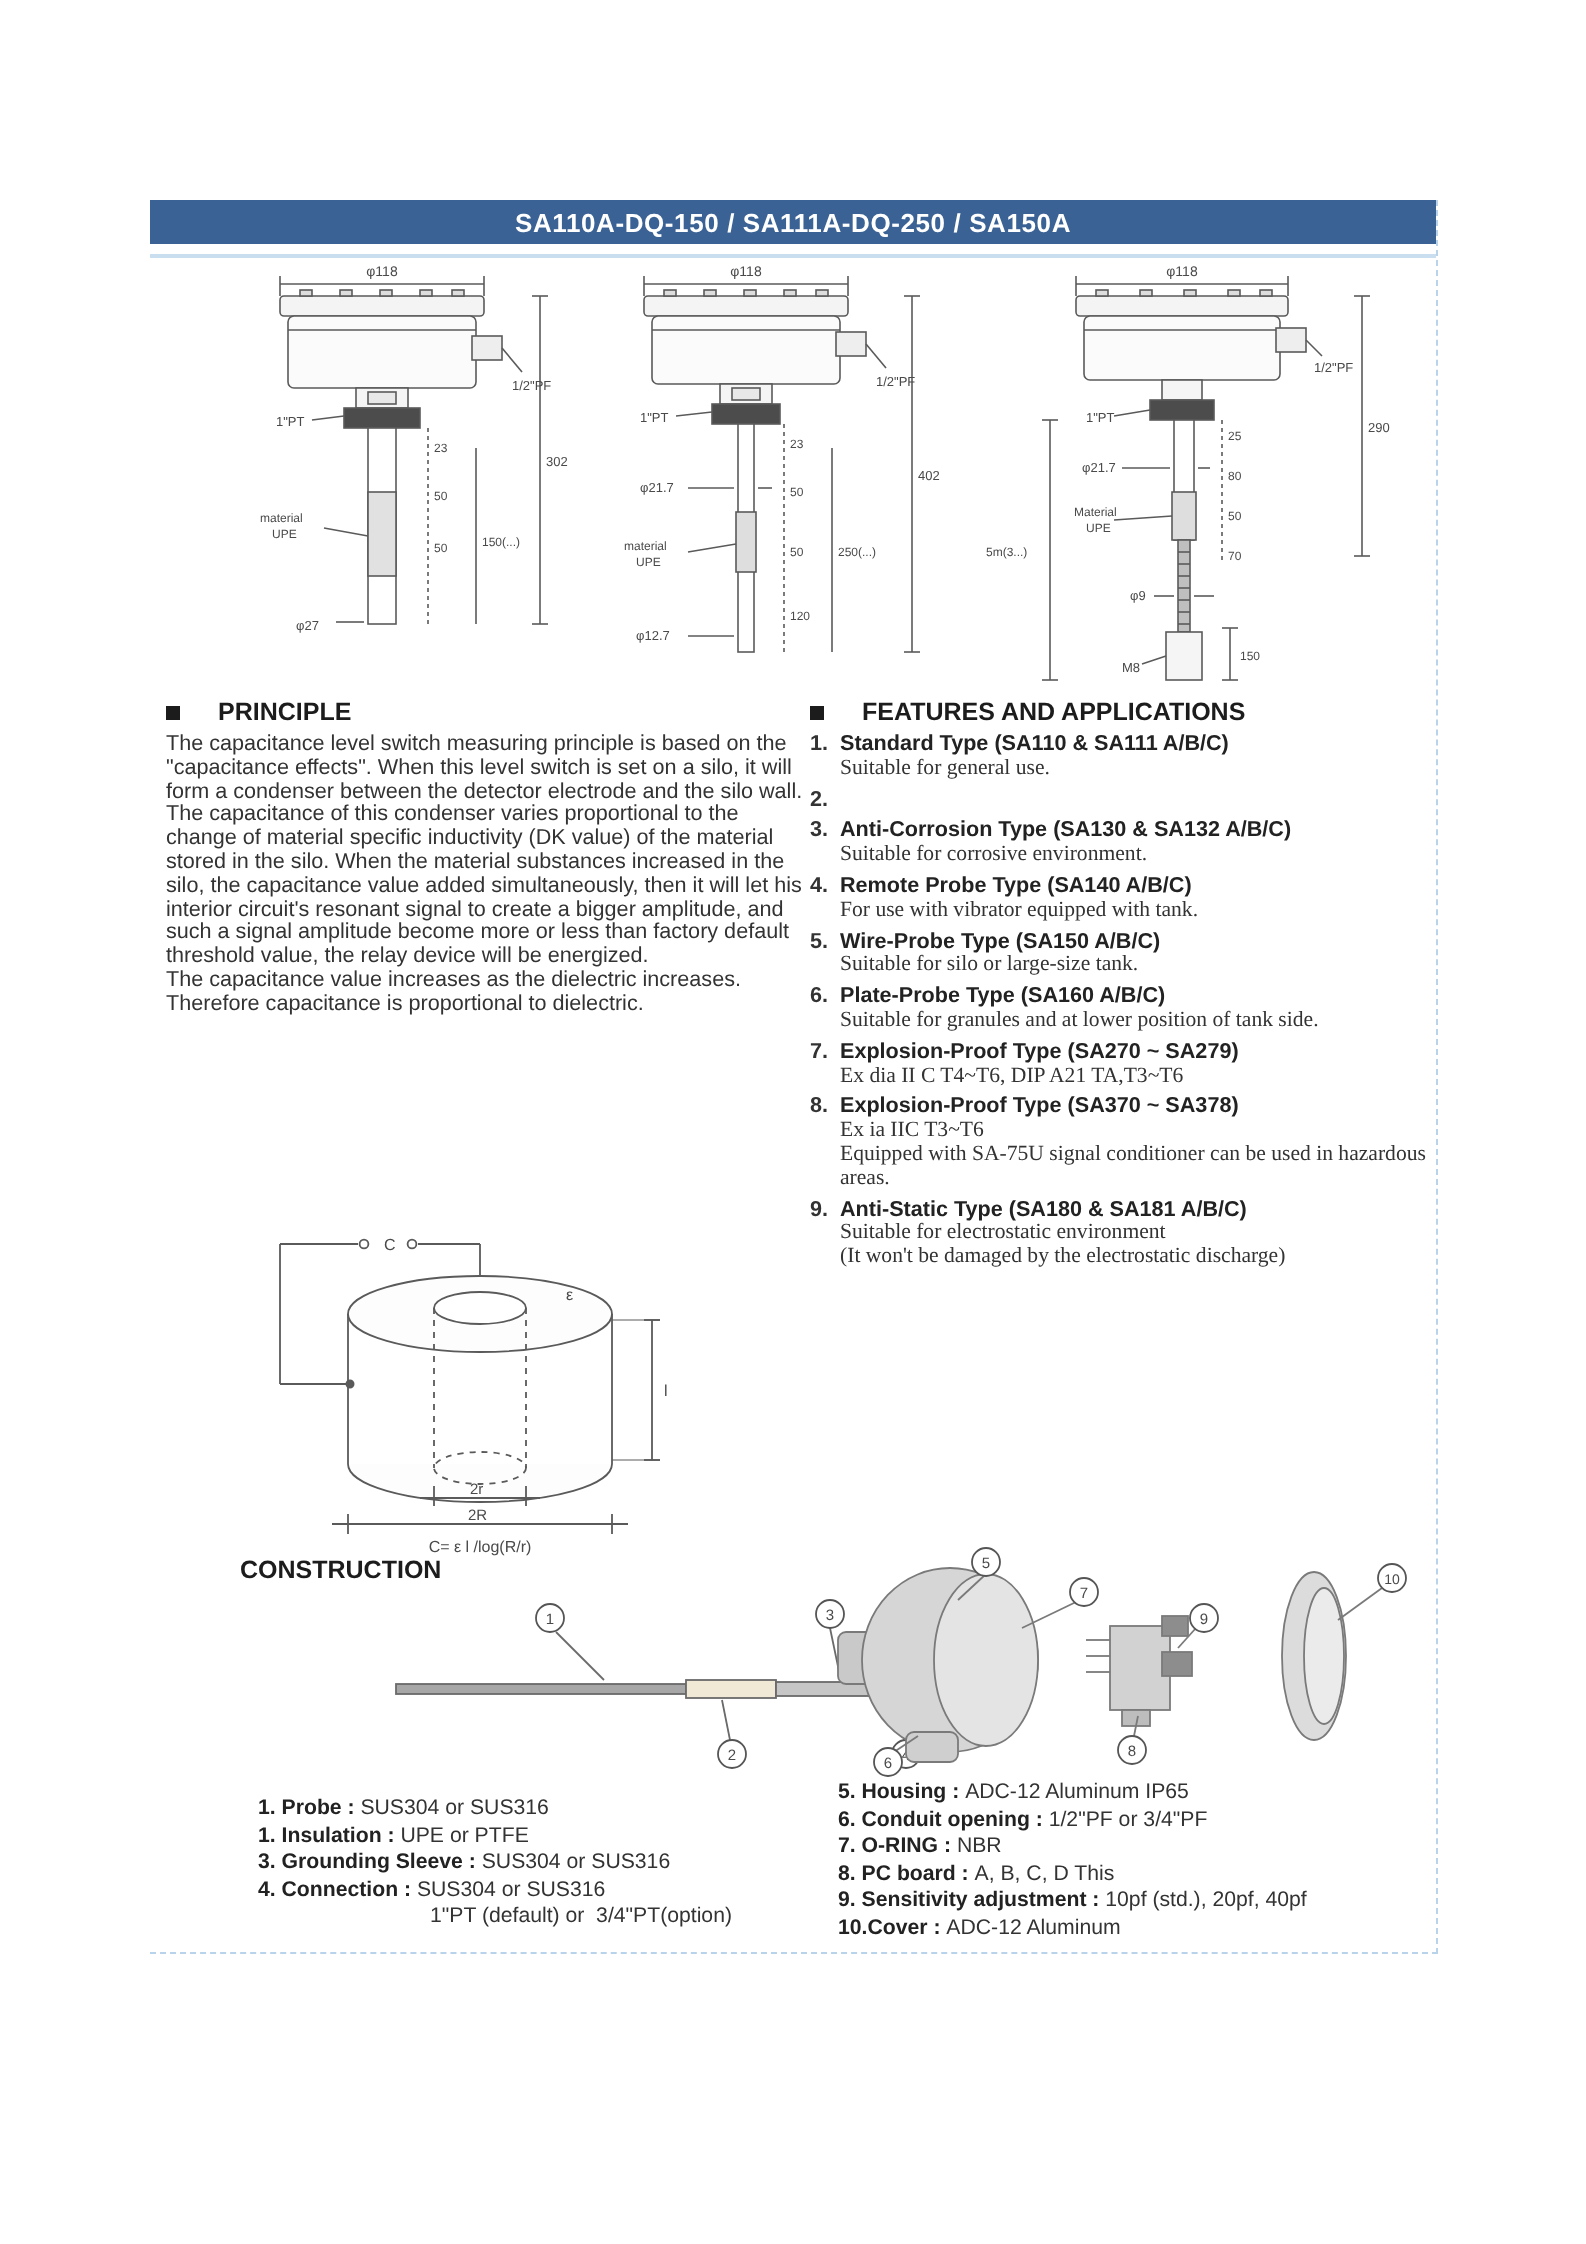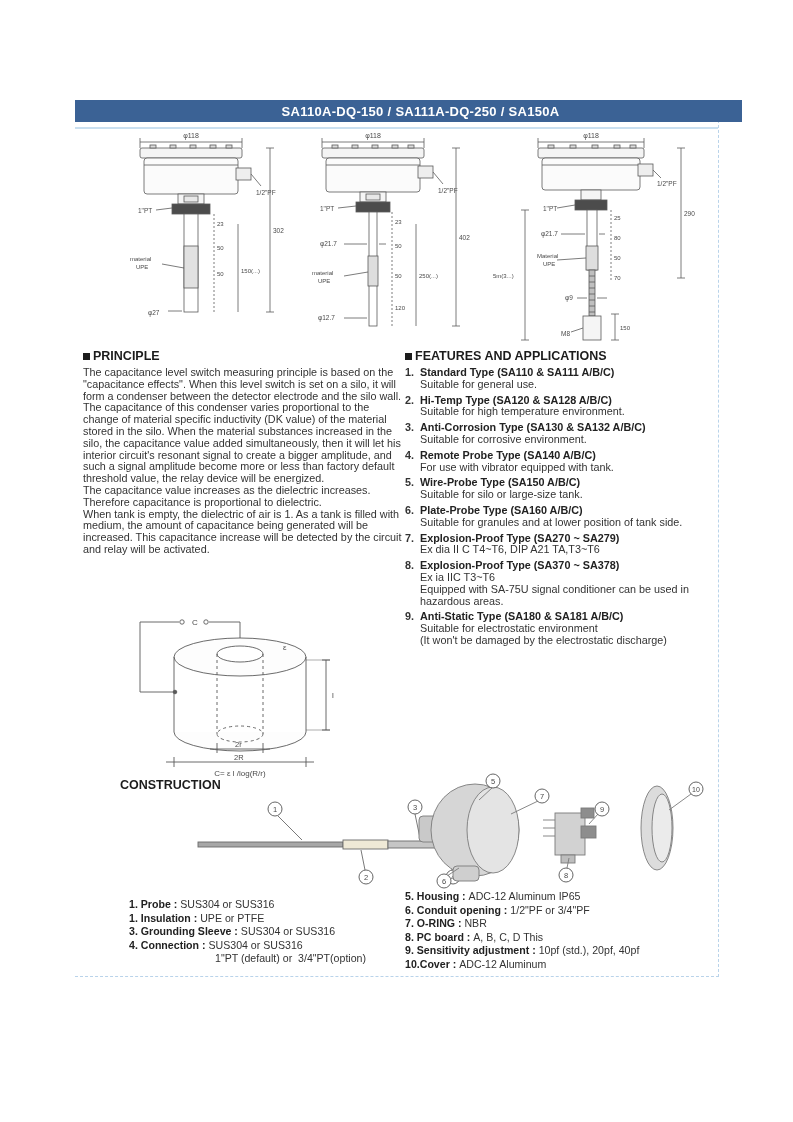--- a/index.html
+++ b/index.html
@@ -1,34 +1,34 @@
 <!DOCTYPE html>
 <html style="--headerbar: #3b6295; --frame: #b9d3ea;"><head>
 <meta charset="utf-8">
 <style>
   html,body{margin:0;padding:0;background:#ffffff;}
   body{width:793px;height:1122px;position:relative;font-family:"Liberation Sans",sans-serif;color:#3a3a3a;}
   .sheet{position:absolute;left:75px;top:100px;width:643px;height:876px;
          border-right:1px dashed var(--frame,#b9d3ea);border-bottom:1px dashed var(--frame,#b9d3ea);}
   .header-bar{position:absolute;left:0;top:0;width:100%;height:22px;background:var(--headerbar,#3b6295);
-              display:flex;align-items:center;justify-content:center;padding-left:24px;}
+              display:flex;align-items:center;justify-content:center;}
   .header-bar .title{color:#ffffff;font-weight:bold;font-size:13px;letter-spacing:.3px;}
   .header-underline{position:absolute;left:0;top:27px;width:100%;height:2px;background:#c9dff0;}
   .drawing{position:absolute;}
   svg text{font-family:"Liberation Sans",sans-serif;fill:#4a4a4a;}
-  .sec-head{position:absolute;display:flex;align-items:center;gap:3px;font-weight:bold;font-size:12.5px;color:#1c1c1c;}
+  .sec-head{position:absolute;display:flex;align-items:center;gap:19px;font-weight:bold;font-size:12.5px;color:#1c1c1c;}
   .sq{width:7px;height:7px;background:#1c1c1c;display:inline-block;}
   .body-text{position:absolute;font-size:10.8px;line-height:11.8px;color:#333;}
   .body-text p{margin:0;}
   .feat-list{position:absolute;font-size:10.8px;line-height:11.8px;color:#333;}
   .feat-intro{margin-bottom:10px;}
   .feat-item{display:flex;margin-bottom:4px;}
   .feat-num{font-weight:bold;width:15px;flex:none;}
   .feat-title{font-weight:bold;color:#222;}
-  .feat-desc{white-space:pre-line;}
+  .feat-desc{white-space:pre-line;font-family:Liberation Serif, serif;}
   .cons-head{position:absolute;font-weight:bold;font-size:12.5px;color:#1c1c1c;}
   .parts{position:absolute;font-size:10.6px;line-height:13.6px;color:#333;}
   .parts .row{white-space:pre;}
   .parts .lbl{font-weight:bold;color:#222;}
   .indent{padding-left:86px;}
 </style>
 </head>
 <body>
 
 <div class="sheet">
@@ -189,42 +189,37 @@
     <text x="199" y="88" font-size="6.5">290</text>
   </svg>
 
   <div class="sec-head" style="left:8px;top:249px;">
     <span class="sq"></span>
     <span>PRINCIPLE</span>
   </div>
   <div class="body-text" style="left:8px;top:267px;width:322px;">
     <p>The capacitance level switch measuring principle is based on the "capacitance effects".  When this level switch is set on a silo, it will form a condenser between the detector electrode and the silo wall. The capacitance of this condenser varies proportional to the change of material specific inductivity (DK value) of the material stored in the silo. When the material substances increased in the silo, the capacitance value added simultaneously, then it will let his interior circuit's resonant signal to create a bigger amplitude, and such a signal amplitude become more or less than factory default threshold value, the relay device will be energized.</p>
     <p>The capacitance value increases as the dielectric increases. Therefore capacitance is proportional to dielectric.</p>
-    <p>When tank is empty, the dielectric of air is 1. As a tank is filled with medium, the amount of capacitance being generated will be increased. This capacitance increase will be detected by the circuit and relay will be activated.</p>
   </div>
 
   <div class="sec-head" style="left:330px;top:249px;">
     <span class="sq"></span>
     <span>FEATURES AND APPLICATIONS</span>
   </div>
   <div class="feat-list" style="left:330px;top:267px;width:310px;">
 
     <div class="feat-item">
       <span class="feat-num">1.</span>
       <div>
           <div class="feat-title">Standard Type (SA110 &amp; SA111 A/B/C)</div>
            <div class="feat-desc">Suitable for general use.</div>
         </div>
     </div>
     <div class="feat-item">
       <span class="feat-num">2.</span>
-      <div>
-          <div class="feat-title">Hi-Temp Type (SA120 &amp; SA128 A/B/C)</div>
-           <div class="feat-desc">Suitable for high temperature environment.</div>
-        </div>
     </div>
     <div class="feat-item">
       <span class="feat-num">3.</span>
       <div>
           <div class="feat-title">Anti-Corrosion Type (SA130 &amp; SA132 A/B/C)</div>
            <div class="feat-desc">Suitable for corrosive environment.</div>
         </div>
     </div>
     <div class="feat-item">
       <span class="feat-num">4.</span>
@@ -375,21 +370,21 @@
   </svg>
 
   <div class="parts" style="left:54px;top:798px;">
     <div class="row"><span class="lbl">1. Probe : </span><span>SUS304 or SUS316</span></div>
     <div class="row"><span class="lbl">1. Insulation : </span><span>UPE or PTFE</span></div>
     <div class="row"><span class="lbl">3. Grounding Sleeve : </span><span>SUS304 or SUS316</span></div>
     <div class="row"><span class="lbl">4. Connection : </span><span>SUS304 or SUS316</span></div>
     <div class="row indent"><span class="lbl"></span><span>1"PT (default) or  3/4"PT(option)</span></div>
   </div>
 
-  <div class="parts" style="left:330px;top:790px;">
+  <div class="parts" style="left:344px;top:790px;">
     <div class="row"><span class="lbl">5. Housing : </span><span>ADC-12 Aluminum IP65</span></div>
     <div class="row"><span class="lbl">6. Conduit opening : </span><span>1/2"PF or 3/4"PF</span></div>
     <div class="row"><span class="lbl">7. O-RING : </span><span>NBR</span></div>
     <div class="row"><span class="lbl">8. PC board : </span><span>A, B, C, D This</span></div>
     <div class="row"><span class="lbl">9. Sensitivity adjustment : </span><span>10pf (std.), 20pf, 40pf</span></div>
     <div class="row"><span class="lbl">10.Cover : </span><span>ADC-12 Aluminum</span></div>
   </div>
 
 </div>
 

